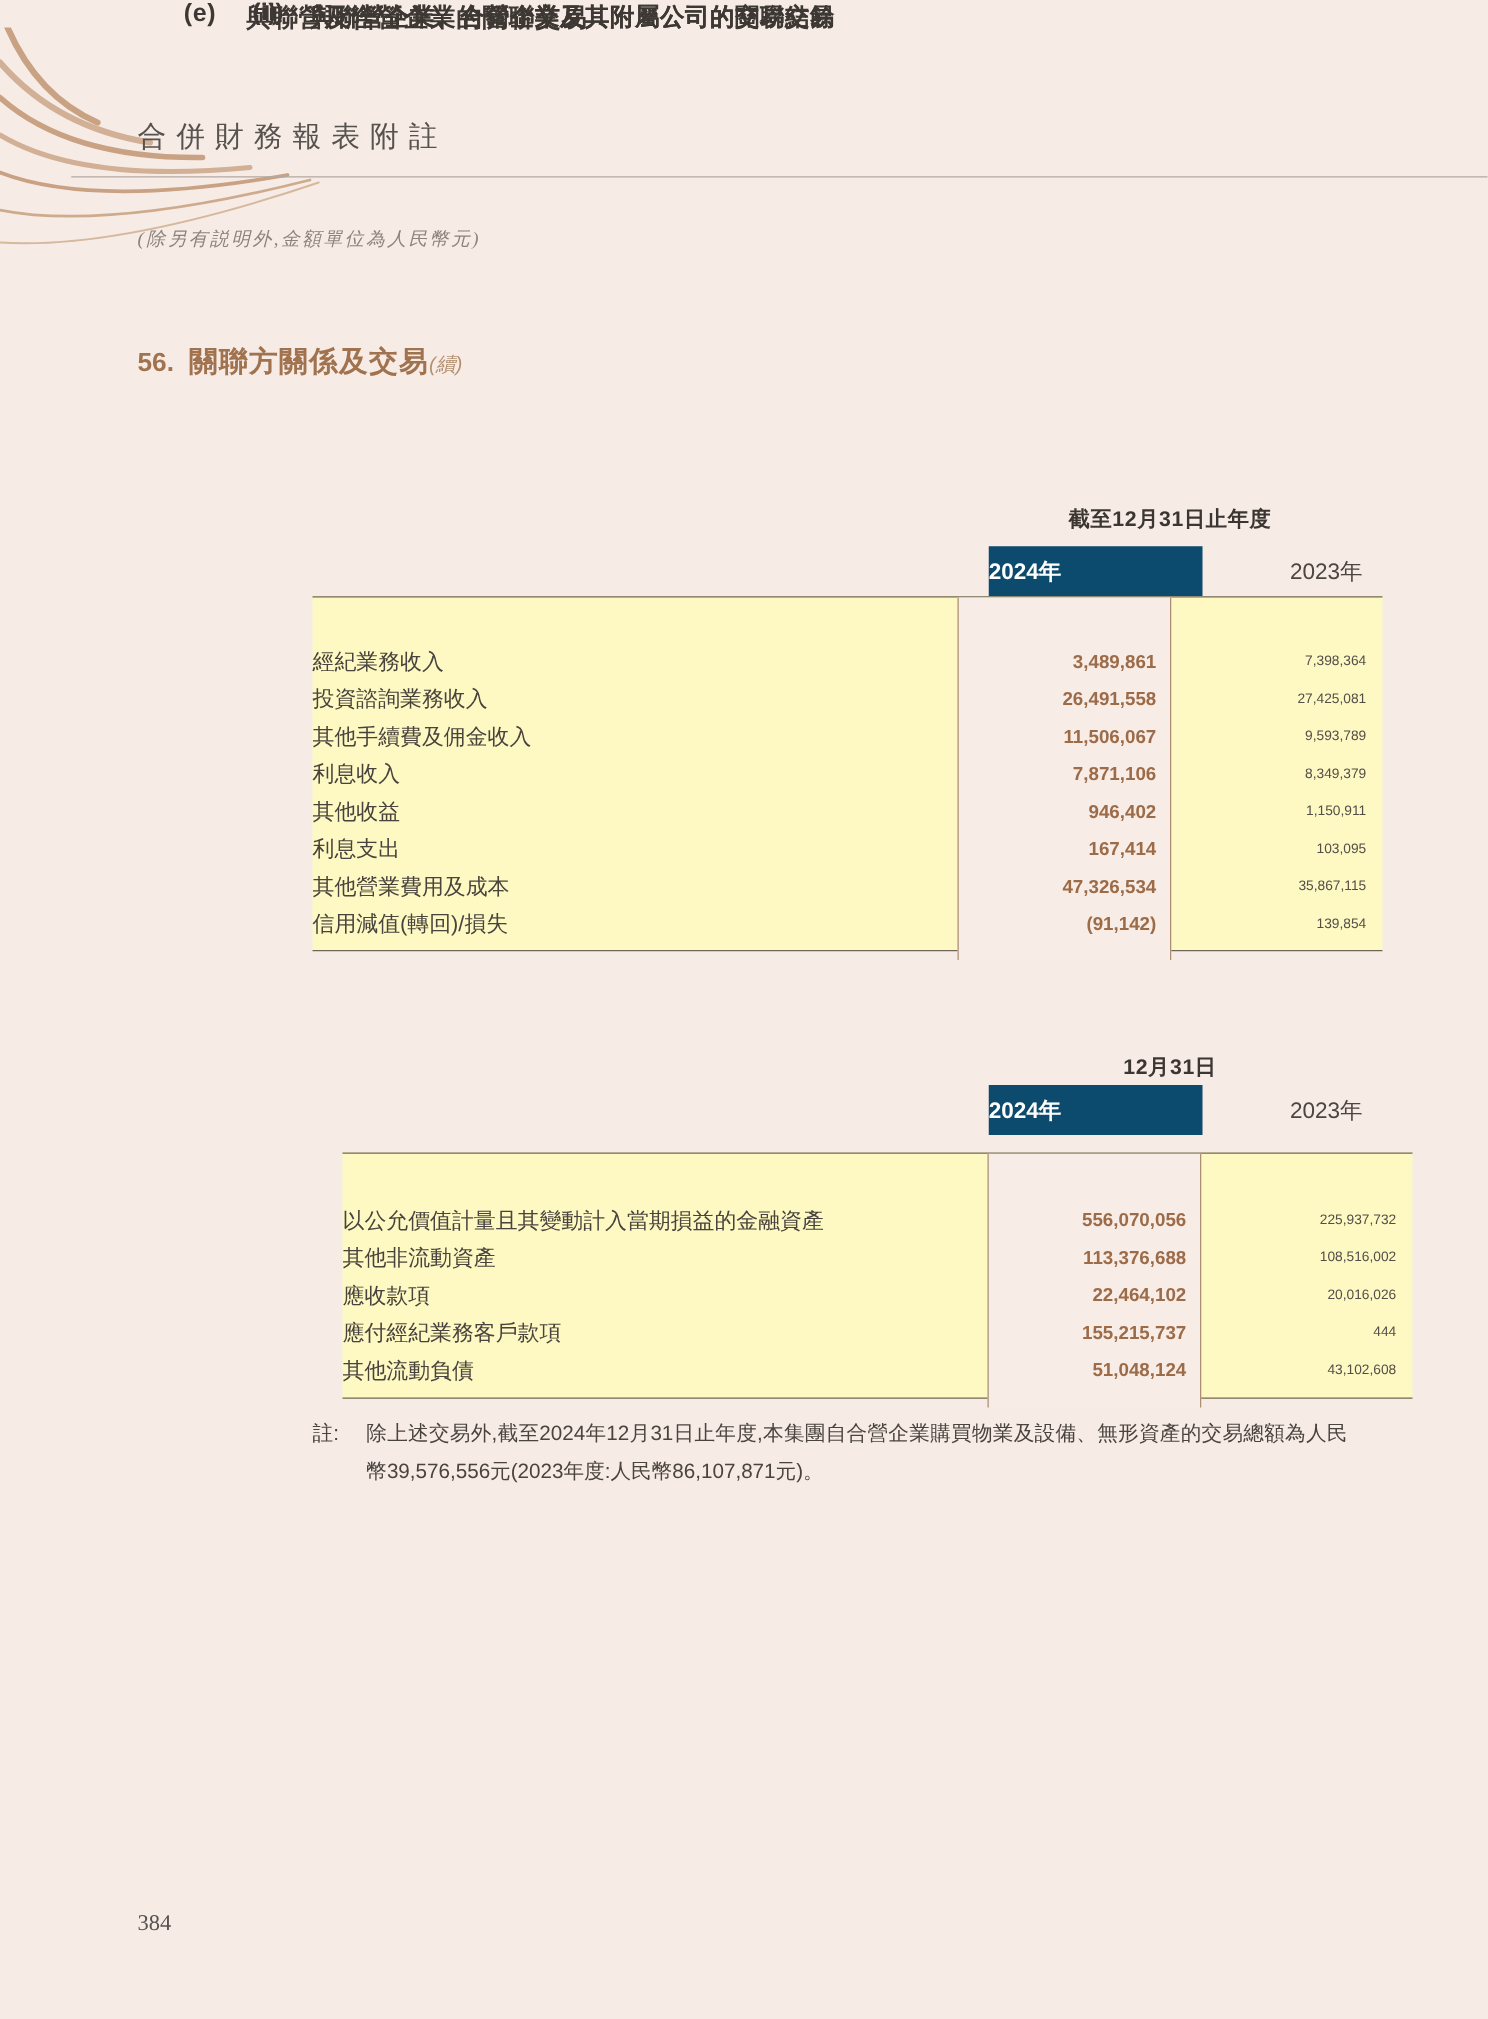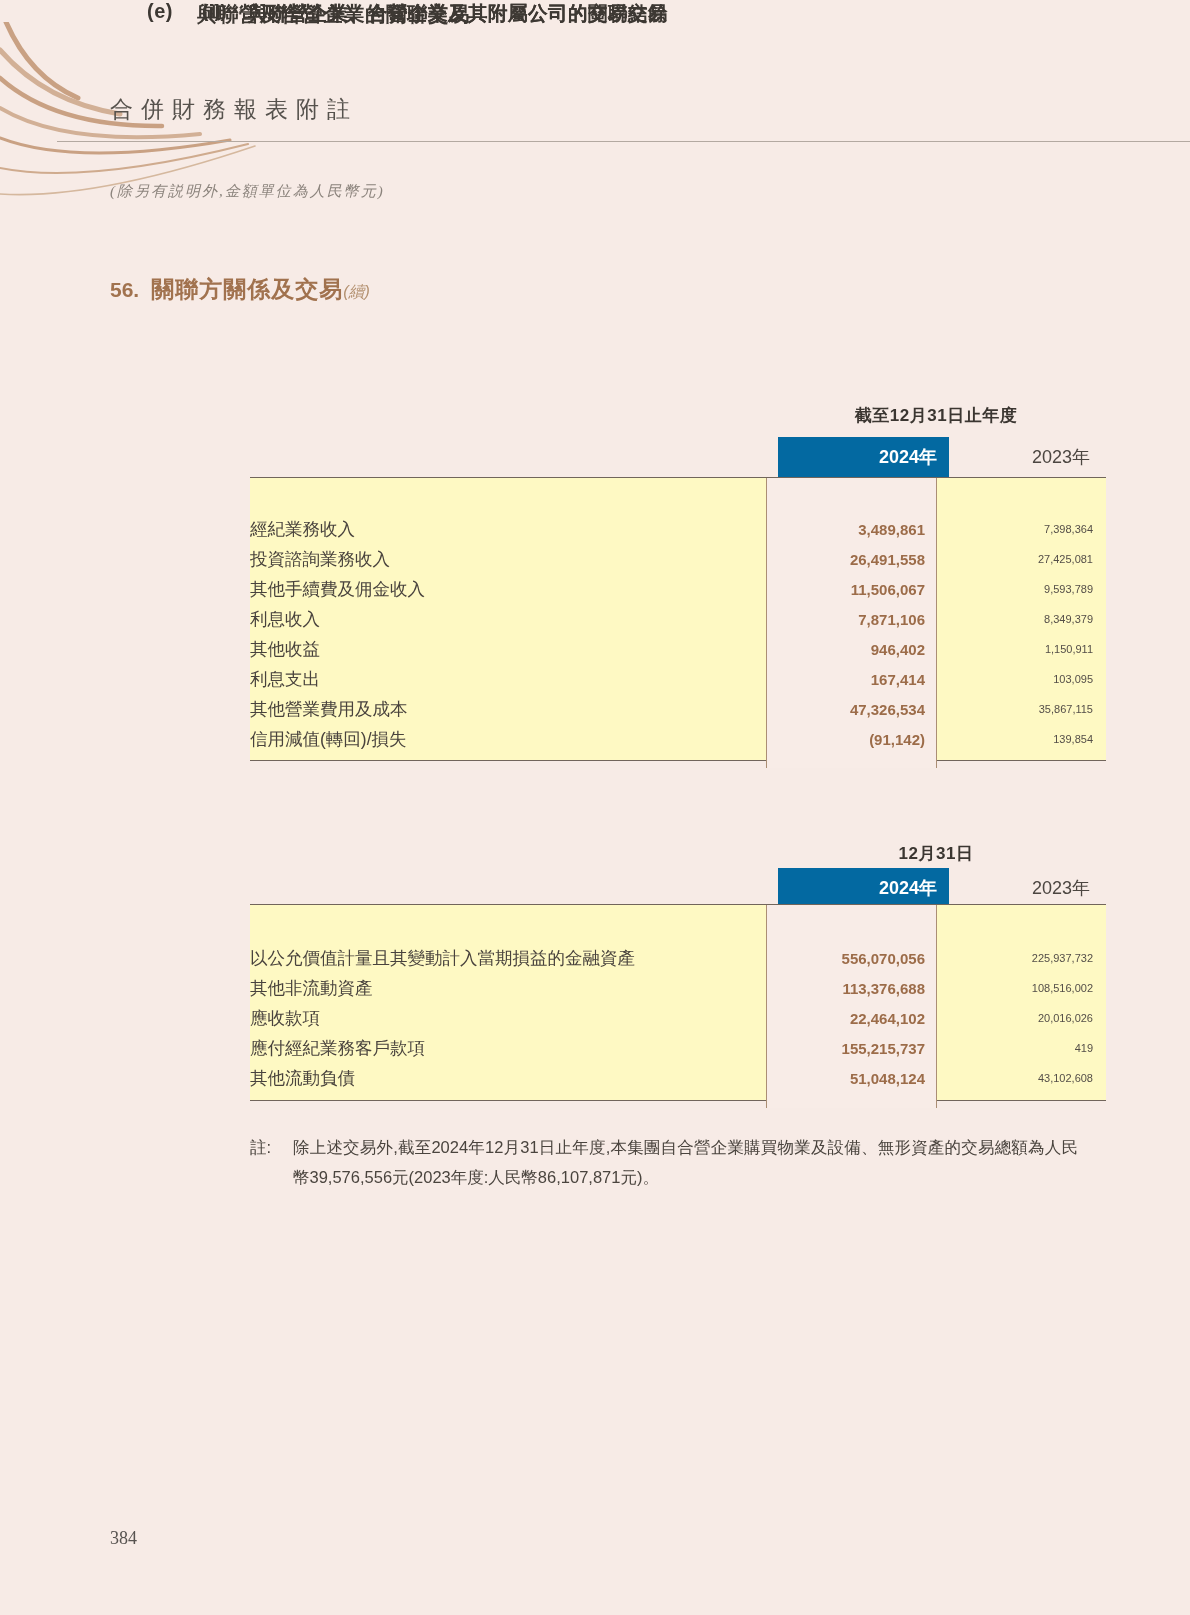--- a/index.html
+++ b/index.html
@@ -41,40 +41,40 @@
 
   
   .ftable{left:250px;width:856px;}
   #table1{top:404px;}
   #table2{top:842px;}
   .period-hdr{
     position:absolute;left:516px;top:0;width:340px;height:28px;
     text-align:center;font-weight:bold;font-size:17px;color:#3b3631;letter-spacing:0.5px;
   }
   .year-box{
-    position:absolute;left:528px;width:171px;height:40px;
-    background:#0369a1;color:#ffffff;font-weight:bold;font-size:18px;
-    line-height:40px;text-align:right;padding-right:12px;box-sizing:border-box;
+    position:absolute;left:541px;width:171px;height:40px;
+    background:#0c4a6e;color:#ffffff;font-weight:bold;font-size:18px;
+    line-height:40px;padding-right:12px;box-sizing:border-box;
   }
   #table1 .year-box{top:33px;}
   #table2 .year-box{top:26px;}
   .year-prev{
     position:absolute;left:687px;width:169px;height:40px;line-height:40px;
     text-align:right;padding-right:16px;box-sizing:border-box;
     font-size:18px;color:#4c4641;
   }
   #table1 .year-prev{top:33px;}
   #table2 .year-prev{top:26px;}
   .tbody{
     position:absolute;left:0;width:856px;background:#fef9c3;
     border-top:1.5px solid #71655b;border-bottom:1.5px solid #71655b;
     box-sizing:content-box;
   }
   #table1 .tbody{top:73px;height:282px;}
-  #table2 .tbody{top:62px;height:195px;}
+  #table2 .tbody{top:80px;height:195px;margin-left:24px;}
   .band{
     position:absolute;left:516px;width:171px;top:0;bottom:-8px;
     background:#f8ece7;border-left:1px solid #ab8e74;border-right:1px solid #ab8e74;
     box-sizing:border-box;
   }
   .rows{position:relative;}
   #table1 .rows{padding-top:36px;}
   #table2 .rows{padding-top:38px;}
   .trow{height:30px;display:flex;align-items:center;}
   .tlabel{flex:1;font-size:17.5px;color:#49433d;white-space:nowrap;}
@@ -197,21 +197,21 @@
           <div class="tv23">108,516,002</div>
         </div>
         <div class="trow">
           <div class="tlabel">應收款項</div>
           <div class="tv24">22,464,102</div>
           <div class="tv23">20,016,026</div>
         </div>
         <div class="trow">
           <div class="tlabel">應付經紀業務客戶款項</div>
           <div class="tv24">155,215,737</div>
-          <div class="tv23">419</div>
+          <div class="tv23">444</div>
         </div>
         <div class="trow">
           <div class="tlabel">其他流動負債</div>
           <div class="tv24">51,048,124</div>
           <div class="tv23">43,102,608</div>
         </div>
       </div>
   </div>
 </div>
 

